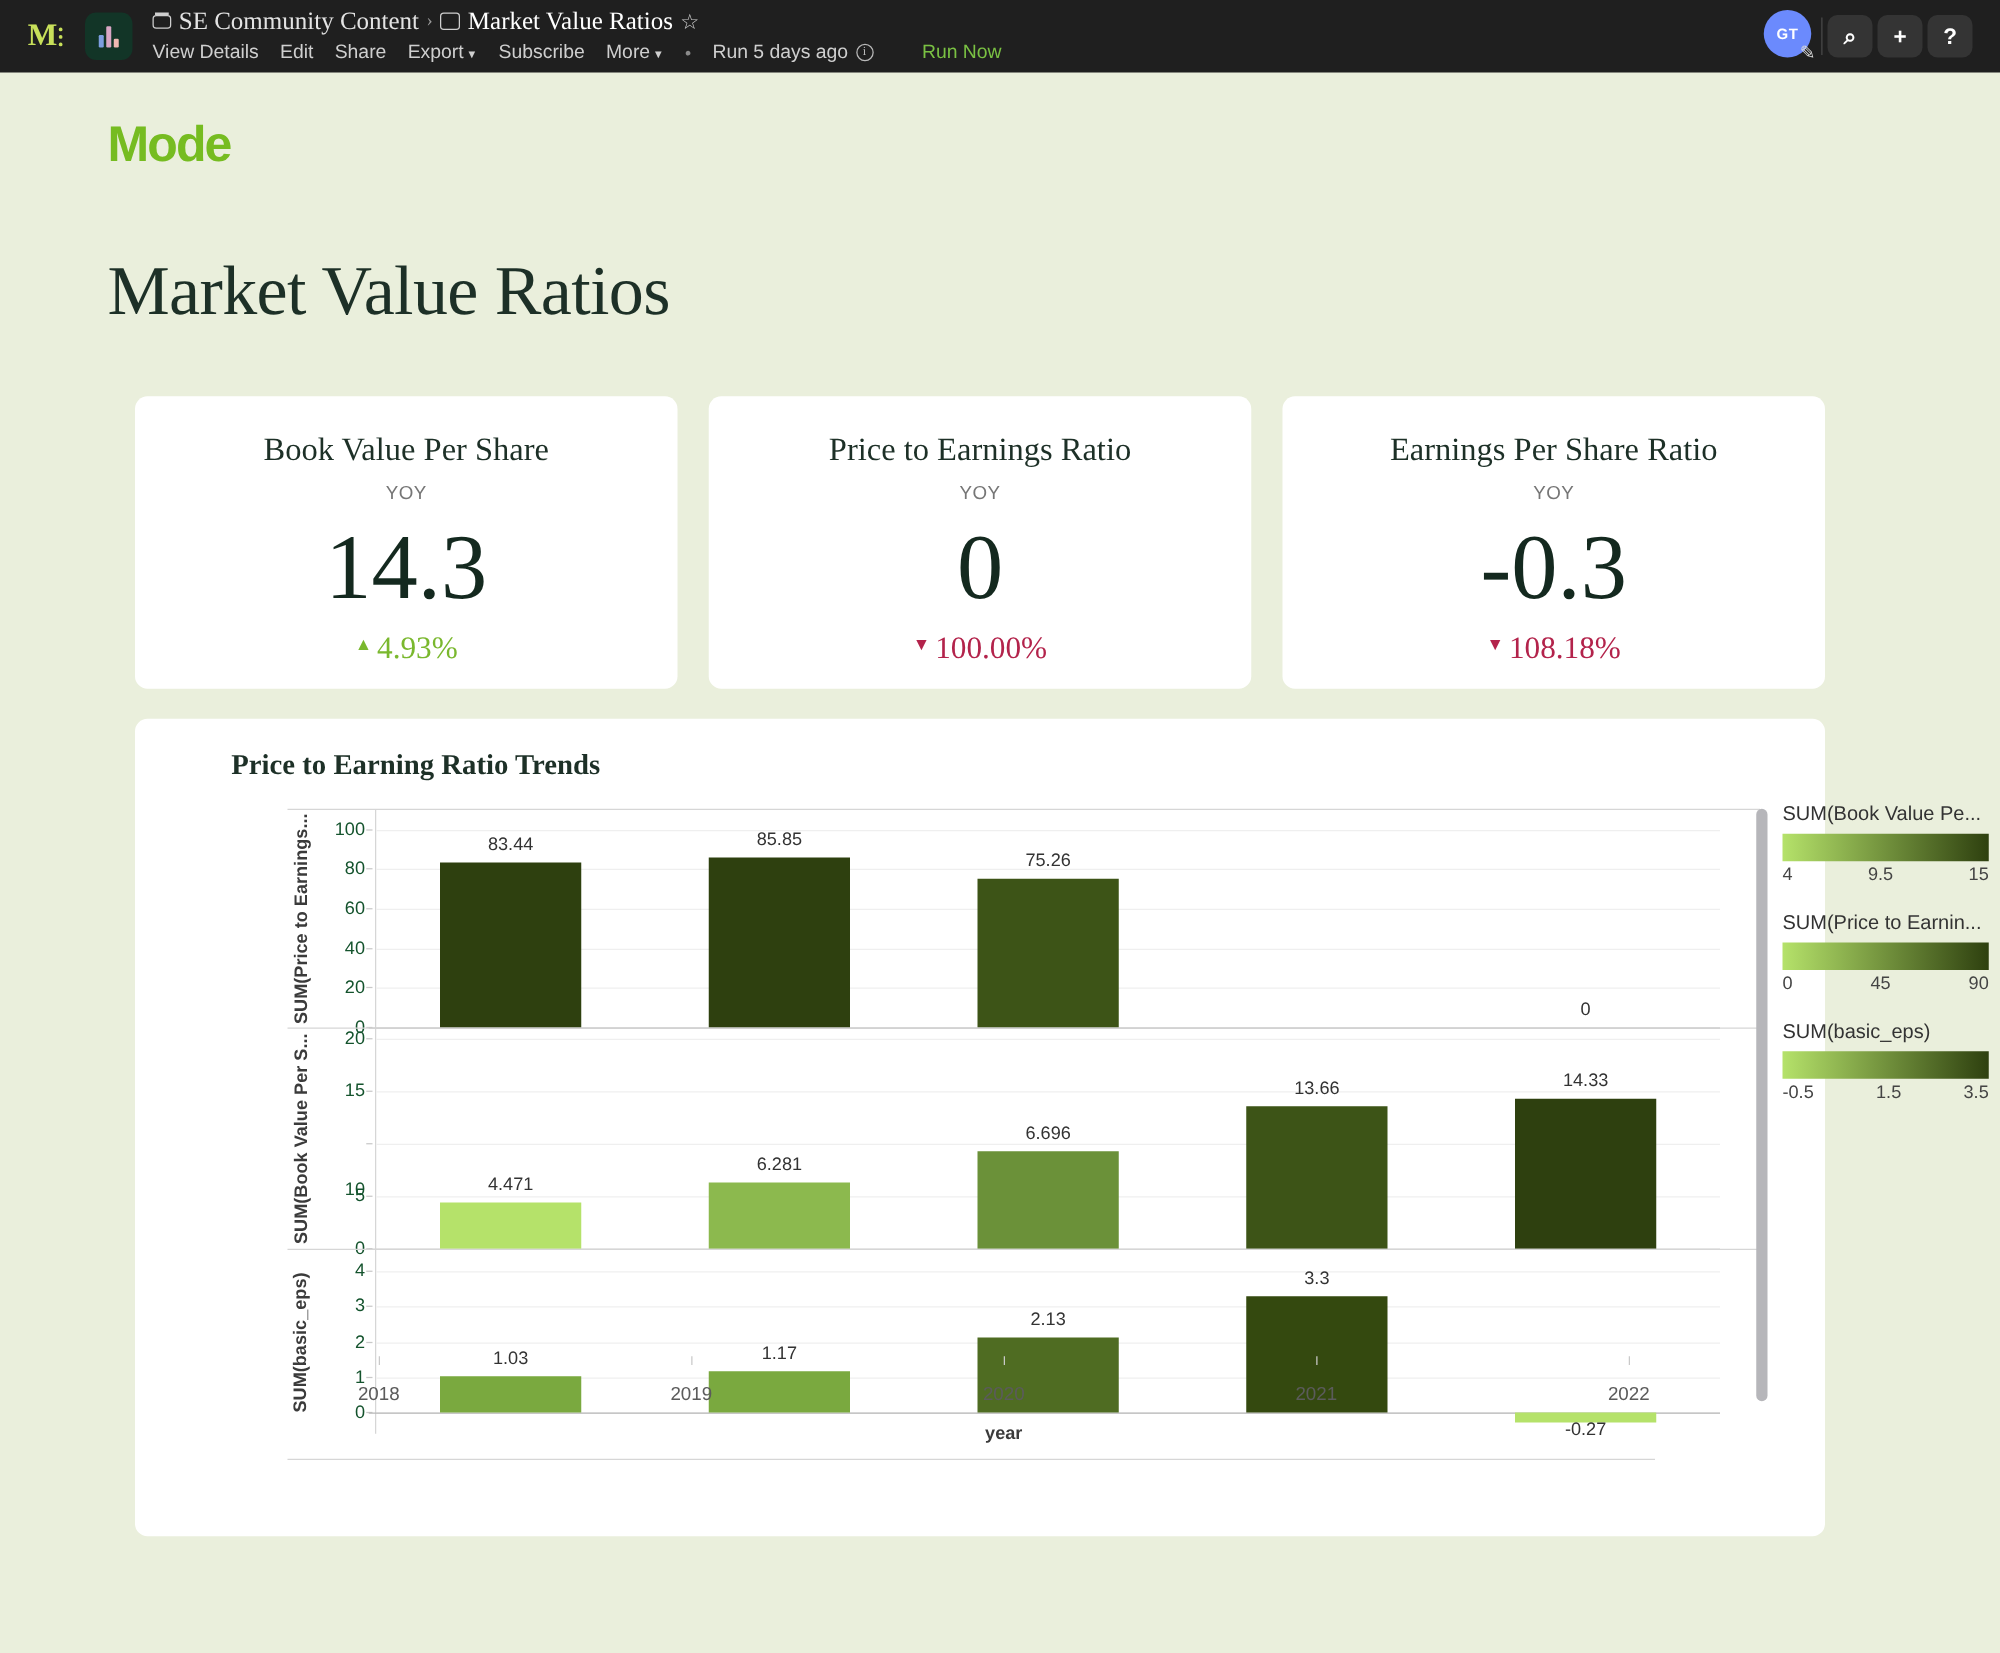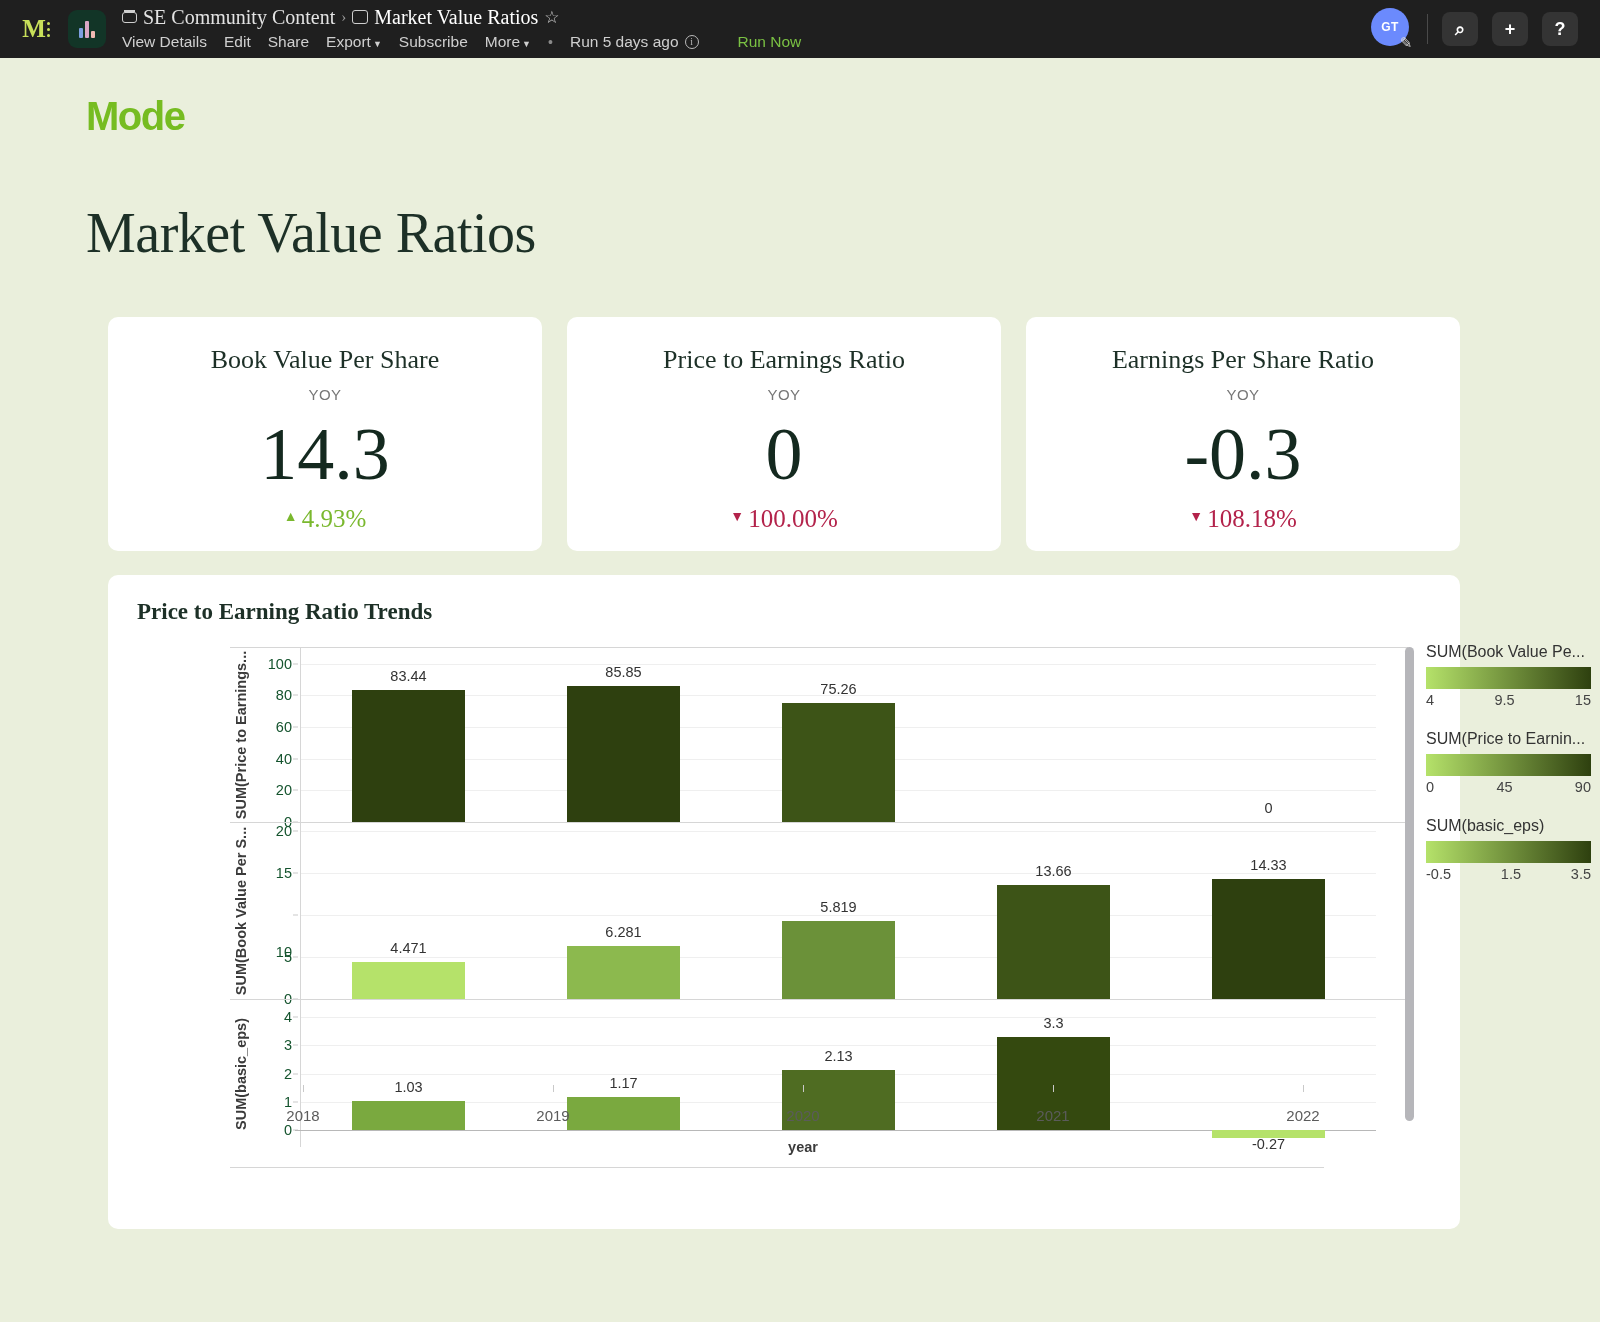--- a/index.html
+++ b/index.html
@@ -83,21 +83,21 @@
   .menurow .dot { color:#8a8a8a; font-size:14px; }
   .menurow .runinfo { color:#cfcfcf; display:flex; align-items:center; gap:6px;}
   .info-i {
     display:inline-block; width:14px;height:14px;border:1.3px solid #b9b9b9;
     border-radius:50%; font-size:10px; line-height:12px; text-align:center; color:#b9b9b9;
     font-family:"Liberation Serif",serif;
   }
   .menurow .runnow { color:#7ac143; margin-left: 22px; }
 
   .bar-right {
-    margin-left: auto; display:flex; align-items:center; gap: 14px; padding-right: 8px;
+    margin-left: auto; display:flex; align-items:center; gap: 4px; padding-right: 8px;
   }
   .avatar-wrap { position: relative; width: 42px; height: 42px; }
   .avatar {
     width: 38px; height: 38px; border-radius: 50%;
     background: #6b8afd; color:#fff; font-size:12px; font-weight:bold;
     display:flex; align-items:center; justify-content:center;
     letter-spacing: .5px;
   }
   .pencil {
     position:absolute; right:-2px; bottom:-2px; width:18px;height:18px;
@@ -163,21 +163,21 @@
   .chartcard {
     margin: 24px 140px 0 108px;
     background: #fff;
     border-radius: 10px;
     height: 654px;
     padding: 24px 0 0 0;
     position: relative;
   }
   .chart-title {
     font-family:"Liberation Serif", serif;
-    font-size: 23px; color:#1d3027; padding-left: 29px; font-weight: 700;
+    font-size: 23px; color:#1d3027; padding-left: 29px; font-weight: 700; margin-left: 48px;
   }
 
   .plot-area {
     position: absolute;
     left: 122px; top: 62px;
     width: 1178px; height: 530px;
   }
   .panel {
     position: absolute; left: 0; right: 0;
     border-top: 1px solid #d6d6d6;
@@ -424,21 +424,21 @@
             <div class="bar" style="left: calc(4.75%); top: 0px; bottom: 0px;">
               <div class="rect" style="top: 138.529px; height: 37.4712px; background: rgb(181, 226, 106);"></div>
               <div class="blabel" style="top: 116.529px;">4.471</div>
             </div>
             <div class="bar" style="left: calc(24.75%); top: 0px; bottom: 0px;">
               <div class="rect" style="top: 123.359px; height: 52.6408px; background: rgb(140, 185, 78);"></div>
               <div class="blabel" style="top: 101.359px;">6.281</div>
             </div>
             <div class="bar" style="left: calc(44.75%); top: 0px; bottom: 0px;">
               <div class="rect" style="top: 97.7219px; height: 78.2781px; background: rgb(107, 145, 57);"></div>
-              <div class="blabel" style="top: 75.7219px;">5.819</div>
+              <div class="blabel" style="top: 75.7219px;">6.696</div>
             </div>
             <div class="bar" style="left: calc(64.75%); top: 0px; bottom: 0px;">
               <div class="rect" style="top: 61.5162px; height: 114.484px; background: rgb(61, 84, 23);"></div>
               <div class="blabel" style="top: 39.5162px;">13.66</div>
             </div>
             <div class="bar" style="left: calc(84.75%); top: 0px; bottom: 0px;">
               <div class="rect" style="top: 55.901px; height: 120.099px; background: rgb(46, 64, 15);"></div>
               <div class="blabel" style="top: 33.901px;">14.33</div>
             </div>
           </div>

